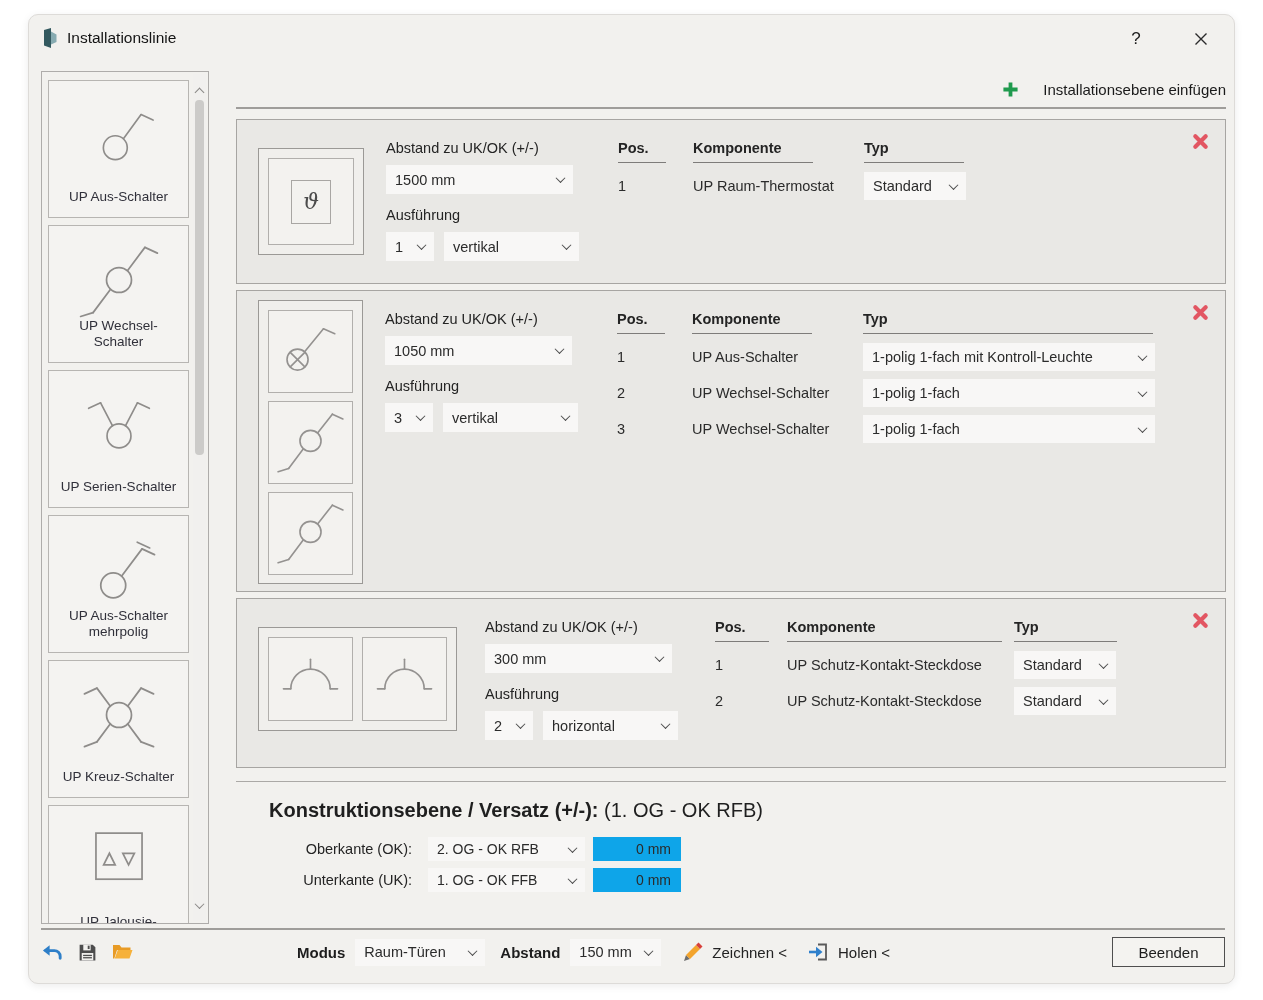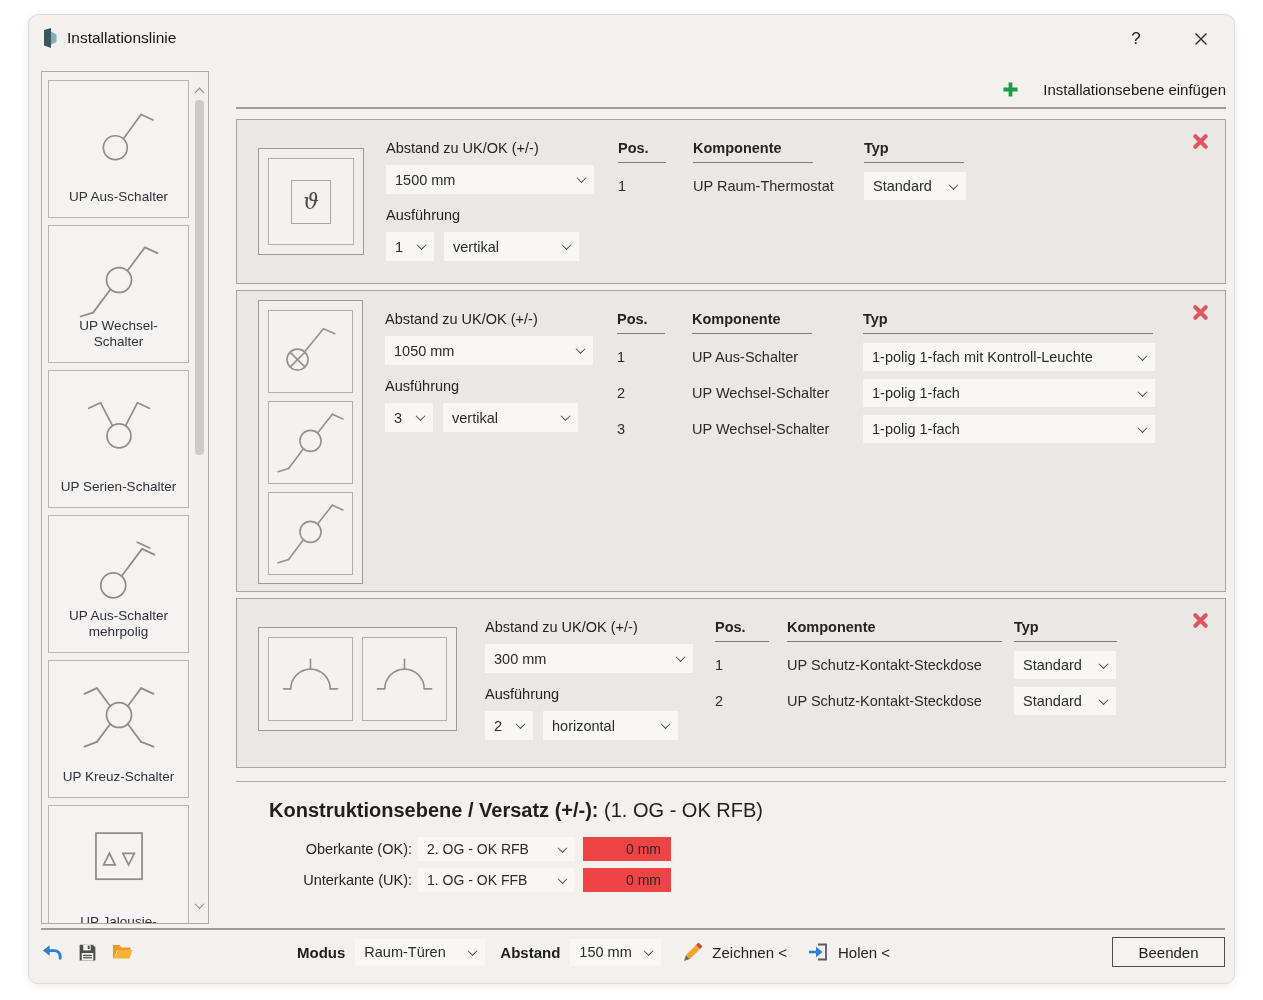--- a/index.html
+++ b/index.html
@@ -48,21 +48,21 @@
   .panel-2 .pv-inner { width:85px; height:83px; }
   .pv-3 .pv-inner { width:85px; height:84px; }
   .theta-box { width:40px; height:44px; border:1px solid #a8a6a3; display:flex; align-items:center; justify-content:center;
                font-family:"DejaVu Serif", serif; font-style:italic; font-size:22px; color:#4c4c4c; }
   
   .ctl-col { flex:none; width:195px; margin-left:22px; }
   .panel-3 .ctl-col { margin-left:28px; }
   .ctl-label { font-size:14.5px; color:#242424; margin-bottom:9px; }
   .dd { background:#f8f7f6; height:29px; display:flex; align-items:center; justify-content:space-between;
         padding:0 9px; font-size:14.5px; color:#2b2b2b; }
-  .dd-wide { width:208px; margin-bottom:13px; }
+  .dd-wide { width:187px; margin-bottom:13px; }
   .ctl-row { display:flex; gap:10px; }
   .dd-sm { width:48px; }
   .dd-md { width:135px; }
   
   .tbl-col { flex:1; margin-left:37px; margin-right:28px; }
   .panel-3 .tbl-col { margin-left:35px; }
   .trow { display:grid; align-items:center; }
   .cols-a { grid-template-columns:75px 171px 1fr; }
   .cols-b { grid-template-columns:72px 227px 1fr; }
   .thead { height:28px; align-items:start; }
@@ -71,23 +71,23 @@
   .drow { height:36px; font-size:14.5px; color:#2b2b2b; }
   .dd-typ { height:28px; }
   .typ-sm { width:102px; }
   .typ-lg { width:292px; }
   
   .konst { margin-top:13px; padding-left:33px; }
   .konst-title { font-size:20px; color:#1f1f1f; margin-top:17px; }
   .konst-title b { font-weight:700; }
   .konst-row { display:flex; align-items:center; margin-top:7px; }
   .konst-row.first { margin-top:15px; }
-  .k-label { width:143px; text-align:right; font-size:14.5px; color:#242424; margin-right:6px; }
+  .k-label { width:143px; text-align:right; font-size:14.5px; color:#242424; margin-right:16px; }
   .dd-k { width:157px; height:24px; font-size:14px; }
-  .offset { width:88px; height:24px; margin-left:8px; background:#ef4444; font-size:14px; color:#2b2b2b;
+  .offset { width:88px; height:24px; margin-left:8px; background:#0ea5e9; font-size:14px; color:#2b2b2b;
             text-align:right; line-height:24px; padding-right:10px; }
   
   .footer { position:absolute; left:12px; right:9px; bottom:9px; height:46px; border-top:2px solid #9f9d9a;
             display:flex; align-items:center; }
   .ico-btn { background:none; border:none; padding:0; margin:0; display:flex; align-items:center; }
   .ico-gap { margin-left:13px; }
   .f-label { font-weight:700; font-size:15px; color:#1d1d1d; }
   .dd-f { height:27px; font-size:14.5px; }
   .dd-modus { width:130px; margin-left:10px; }
   .dd-abst { width:91px; margin-left:10px; }

